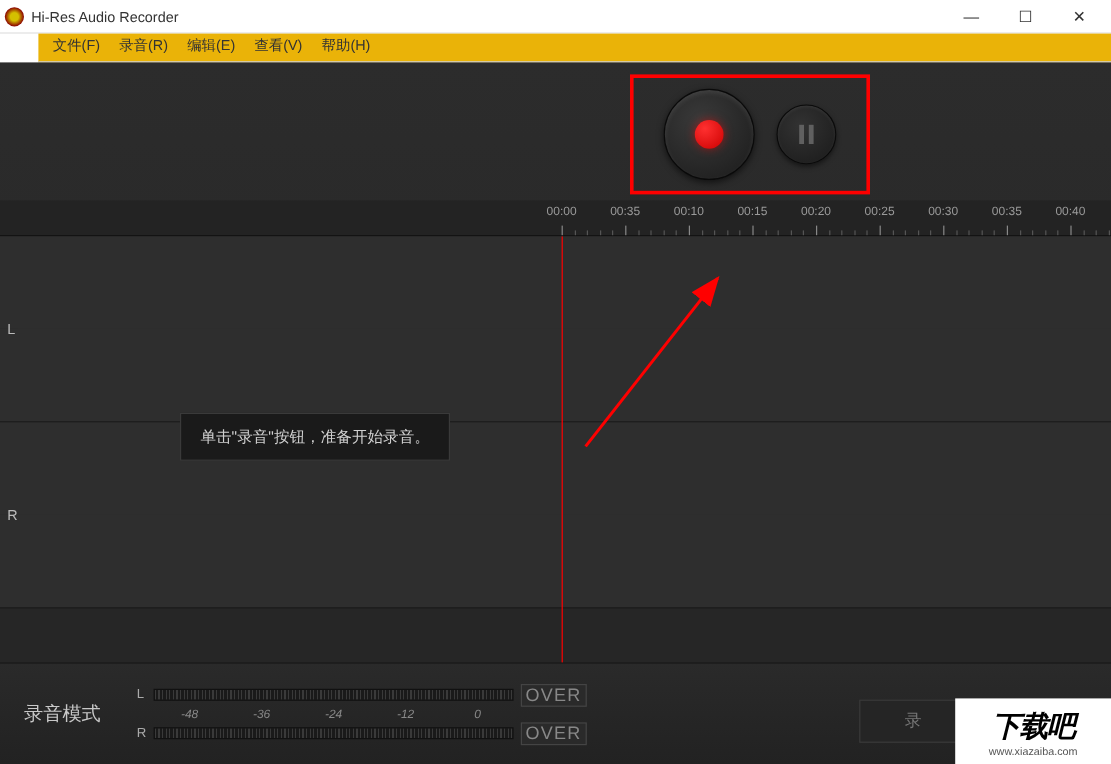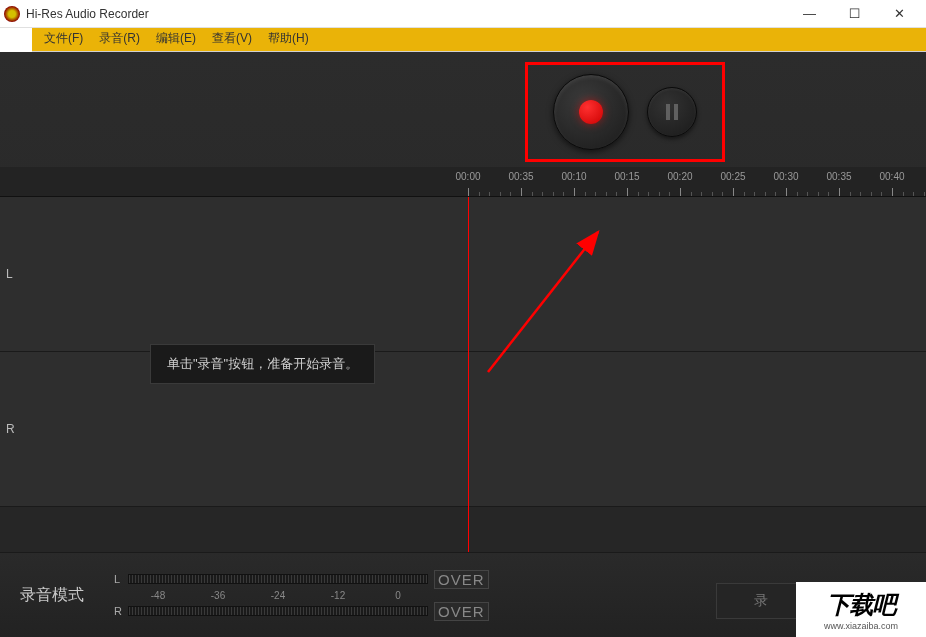--- a/index.html
+++ b/index.html
@@ -49,21 +49,21 @@
 .annotation-arrow { position: absolute; left: 468px; top: 170px; z-index: 20; pointer-events: none; }
 
 .footer { position: absolute; bottom: 0; left: 0; right: 0; height: 85px; background: linear-gradient(180deg, #2a2a2a, #222); border-top: 1px solid #1a1a1a; padding: 10px 20px; display: flex; align-items: center; }
 .footer-left { display: flex; gap: 8px; }
 .mode-label { color: #c8c8c8; font-size: 16px; }
 .mode-box { border: 1px solid #4a4a4a; background: #1e1e1e; padding: 6px 12px; font-size: 12px; color: #c8c8c8; display: inline-block; cursor: pointer; }
 
 .meters { margin-left: 30px; }
 .meter-row { display: flex; align-items: center; height: 18px; }
 .meter-ch { width: 14px; color: #aaa; font-size: 11px; }
-.meter-scale-row { display: flex; align-items: center; height: 14px; }
+.meter-scale-row { display: flex; align-items: center; height: 14px; font-style: italic; }
 .meter-scale-label { font-size: 10px; color: #888; width: 60px; text-align: center; }
 .meter-bar { width: 300px; height: 10px; background: repeating-linear-gradient(90deg, #3a3a3a 0, #3a3a3a 1px, #1a1a1a 1px, #1a1a1a 3px); border: 1px solid #111; position: relative; }
 .meter-over { margin-left: 6px; font-size: 15px; color: #888; background: #2a2a2a; border: 1px solid #444; padding: 0 3px; letter-spacing: 1px; }
 
 .big-record-btn { position: absolute; right: 120px; bottom: 18px; width: 90px; height: 36px; background: #252525; border: 1px solid #3a3a3a; color: #777; font-size: 14px; display: flex; align-items: center; justify-content: center; cursor: pointer; }
 
 .watermark { position: absolute; right: 0; bottom: 0; width: 130px; height: 55px; background: #fff; display: flex; flex-direction: column; align-items: center; justify-content: center; z-index: 50; }
 .watermark-main { font-size: 24px; font-weight: 900; color: #000; font-style: italic; letter-spacing: -1px; }
 .watermark-sub { font-size: 9px; color: #555; }
 </style>

